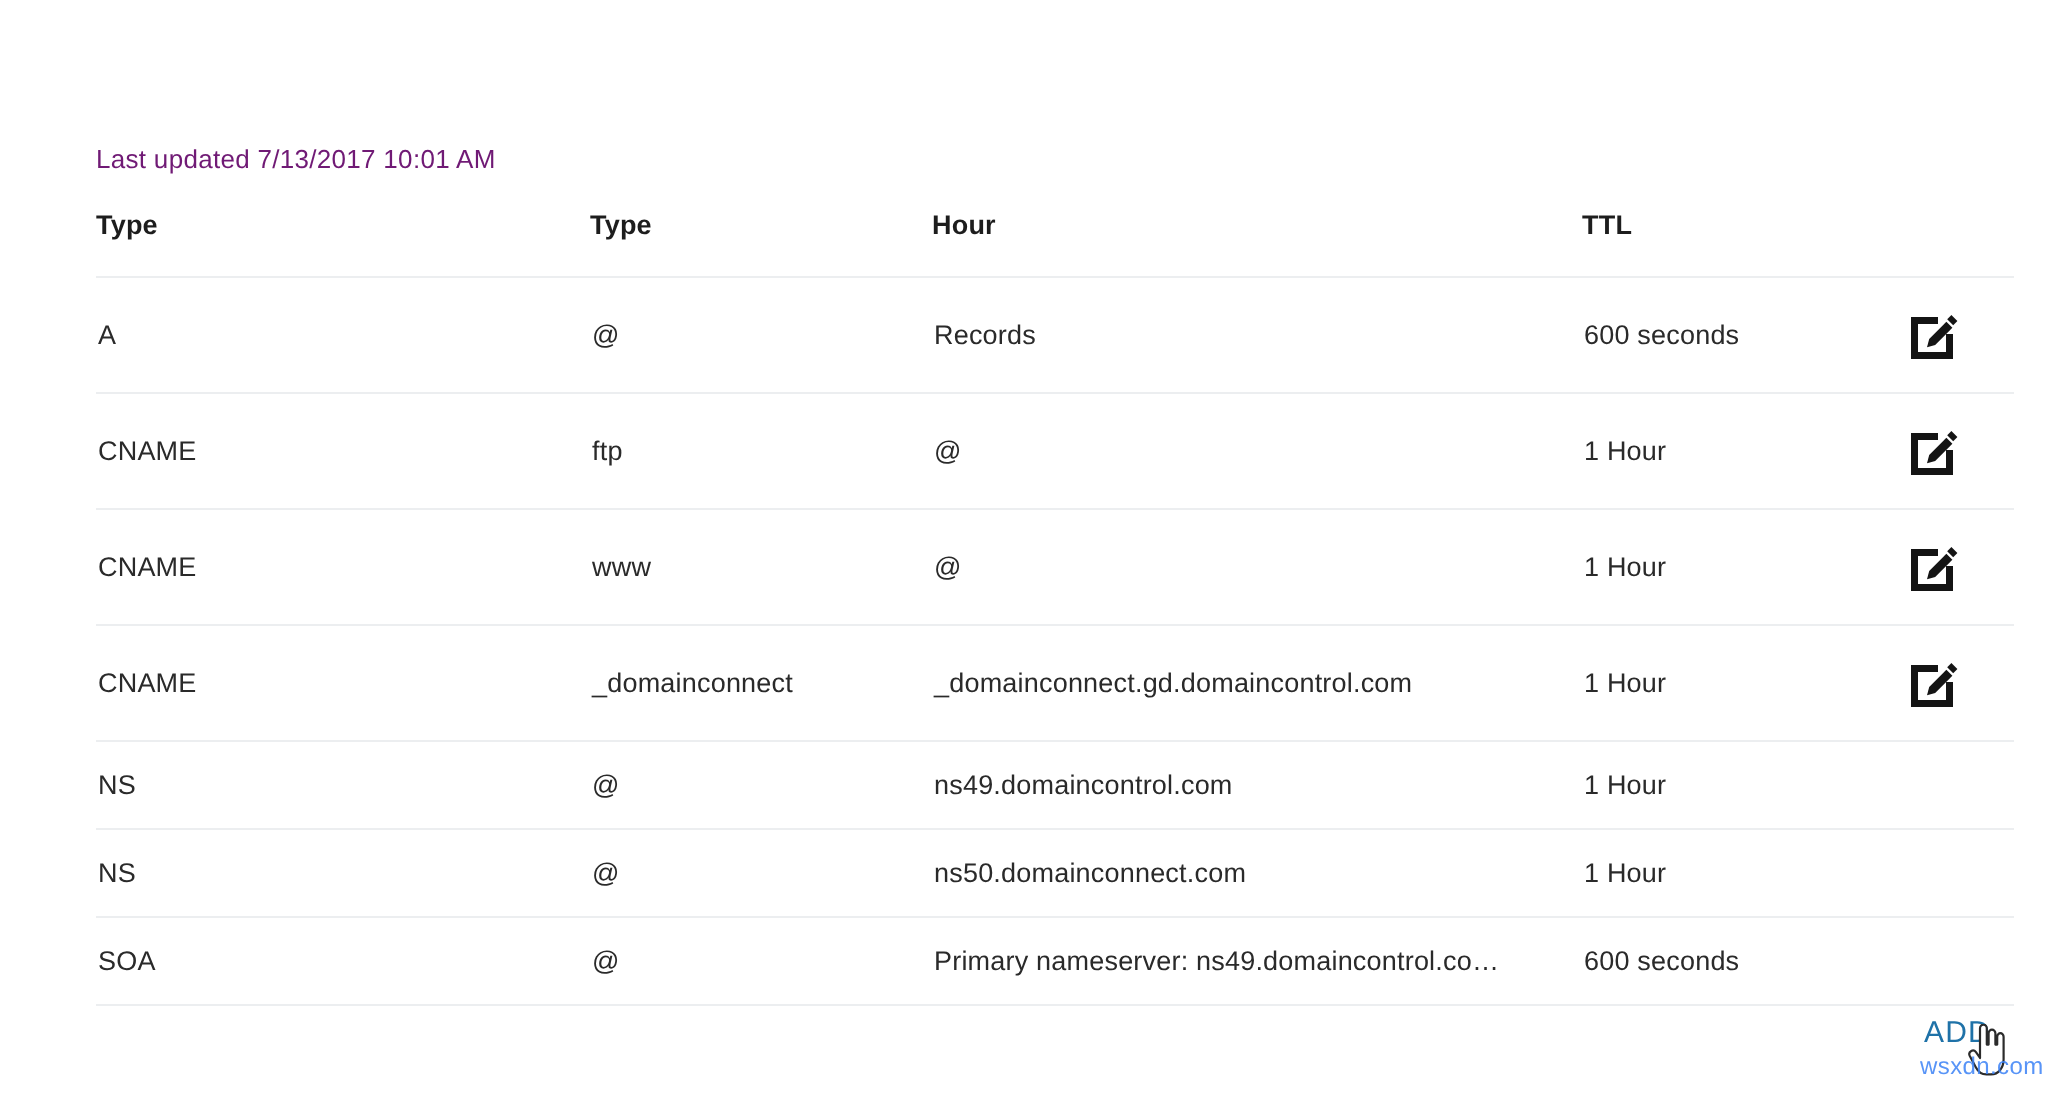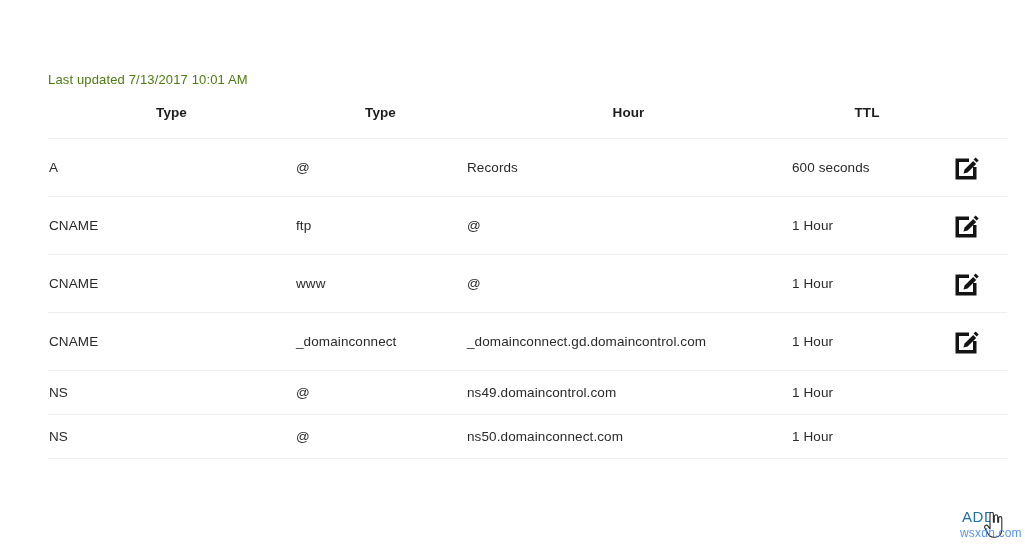--- a/index.html
+++ b/index.html
@@ -35,36 +35,36 @@
     line-height: 40px;
     white-space: nowrap;
   }
 
   .last-updated {
     position: absolute;
     left: 48px;
     top: 72px;
     font-size: 13px;
     font-weight: 400;
-    color: #4d7c0f;
+    color: #701a75;
     letter-spacing: 0.15px;
     white-space: nowrap;
   }
 
   .records-table {
     position: absolute;
     left: 48px;
     top: 105px;
     width: 959px;
     border-collapse: collapse;
     table-layout: fixed;
   }
 
   .records-table th {
-    text-align: center;
+    text-align: left;
     font-size: 13.5px;
     font-weight: bold;
     color: #1d1d1d;
     padding: 0 0 18px 0;
     letter-spacing: 0.1px;
     border-bottom: 1px solid #eceef0;
     vertical-align: bottom;
   }
 
   .records-table td {
@@ -213,20 +213,27 @@
           <td>1 Hour</td>
           <td class="cell-action"></td>
         </tr>
         <tr class="row-short">
           <td>NS</td>
           <td>@</td>
           <td>ns50.domainconnect.com</td>
           <td>1 Hour</td>
           <td class="cell-action"></td>
         </tr>
+        <tr class="row-short">
+          <td>SOA</td>
+          <td>@</td>
+          <td>Primary nameserver: ns49.domaincontrol.co…</td>
+          <td>600 seconds</td>
+          <td class="cell-action"></td>
+        </tr>
       </tbody>
   </table>
 
   <a class="add-link" style="color: rgb(31, 114, 168);">ADD</a>
 
   <span class="cursor-hand">
     <svg width="20" height="26" viewBox="0 0 20 26" xmlns="http://www.w3.org/2000/svg">
       <path d="M6 2.2c0-1.1 0.8-1.9 1.7-1.9s1.7 0.8 1.7 1.9v8.1h0.9V4.6c0-1 0.8-1.8 1.7-1.8s1.7 0.8 1.7 1.8v5.7h0.9V6.4c0-1 0.8-1.8 1.6-1.8s1.6 0.8 1.6 1.8v11.2c0 4.2-2.5 7.6-6.3 7.6h-2.3c-2.6 0-4.1-1.3-5.3-3.6L0.9 16c-0.5-1-0.2-2 0.7-2.5 0.8-0.5 1.8-0.2 2.4 0.6L6 17V2.2z" fill="#ffffff" stroke="#2b2b2b" stroke-width="1.1" stroke-linejoin="round"></path>
     </svg>
   </span>

